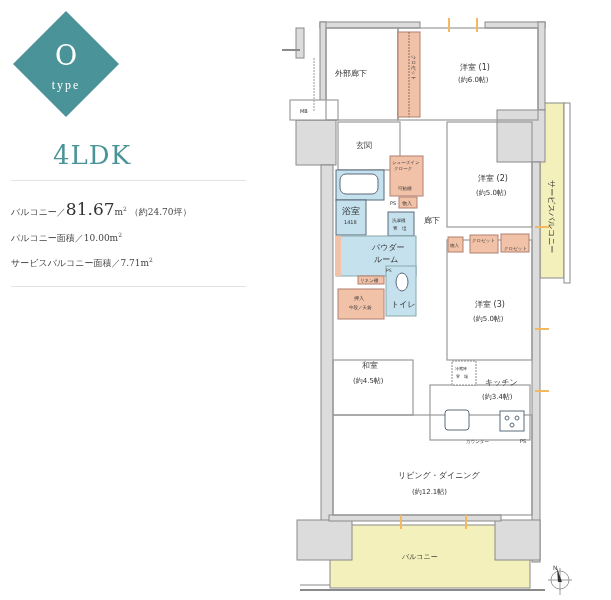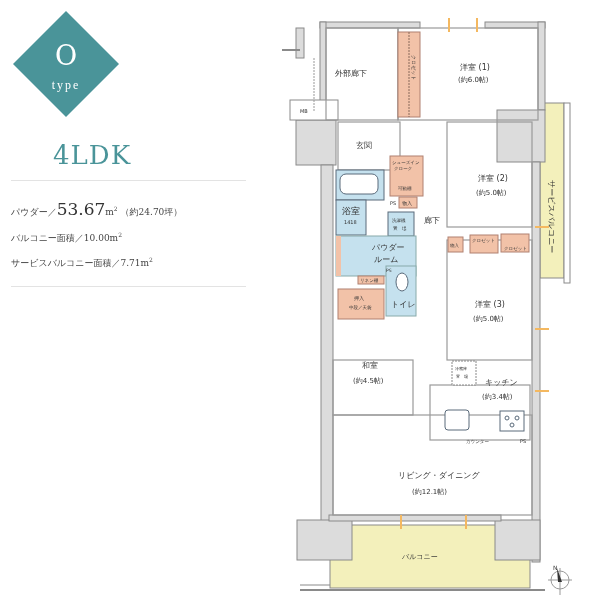--- a/index.html
+++ b/index.html
@@ -28,21 +28,21 @@
     <polygon points="53,0 106,53 53,106 0,53" fill="#4a9499"></polygon>
   </svg>
   <div class="letter">O</div>
   <div class="type">type</div>
 </div>
 
 <div class="plan-title">4LDK</div>
 <div class="divider" style="top:180px"></div>
 
 <div class="spec" style="top:199px">
-  <span>パウダー／</span><span class="big">53.67</span><span>m</span><sup>2</sup>
+  <span>バルコニー／</span><span class="big">81.67</span><span>m</span><sup>2</sup>
   <span>（約24.70坪）</span>
 </div>
 <div class="spec" style="top:231px">
   <span>バルコニー面積／</span><span>10.00m</span><sup>2</sup>
 </div>
 <div class="spec" style="top:256px">
   <span>サービスバルコニー面積／</span><span>7.71m</span><sup>2</sup>
 </div>
 <div class="divider" style="top:286px"></div>
 

